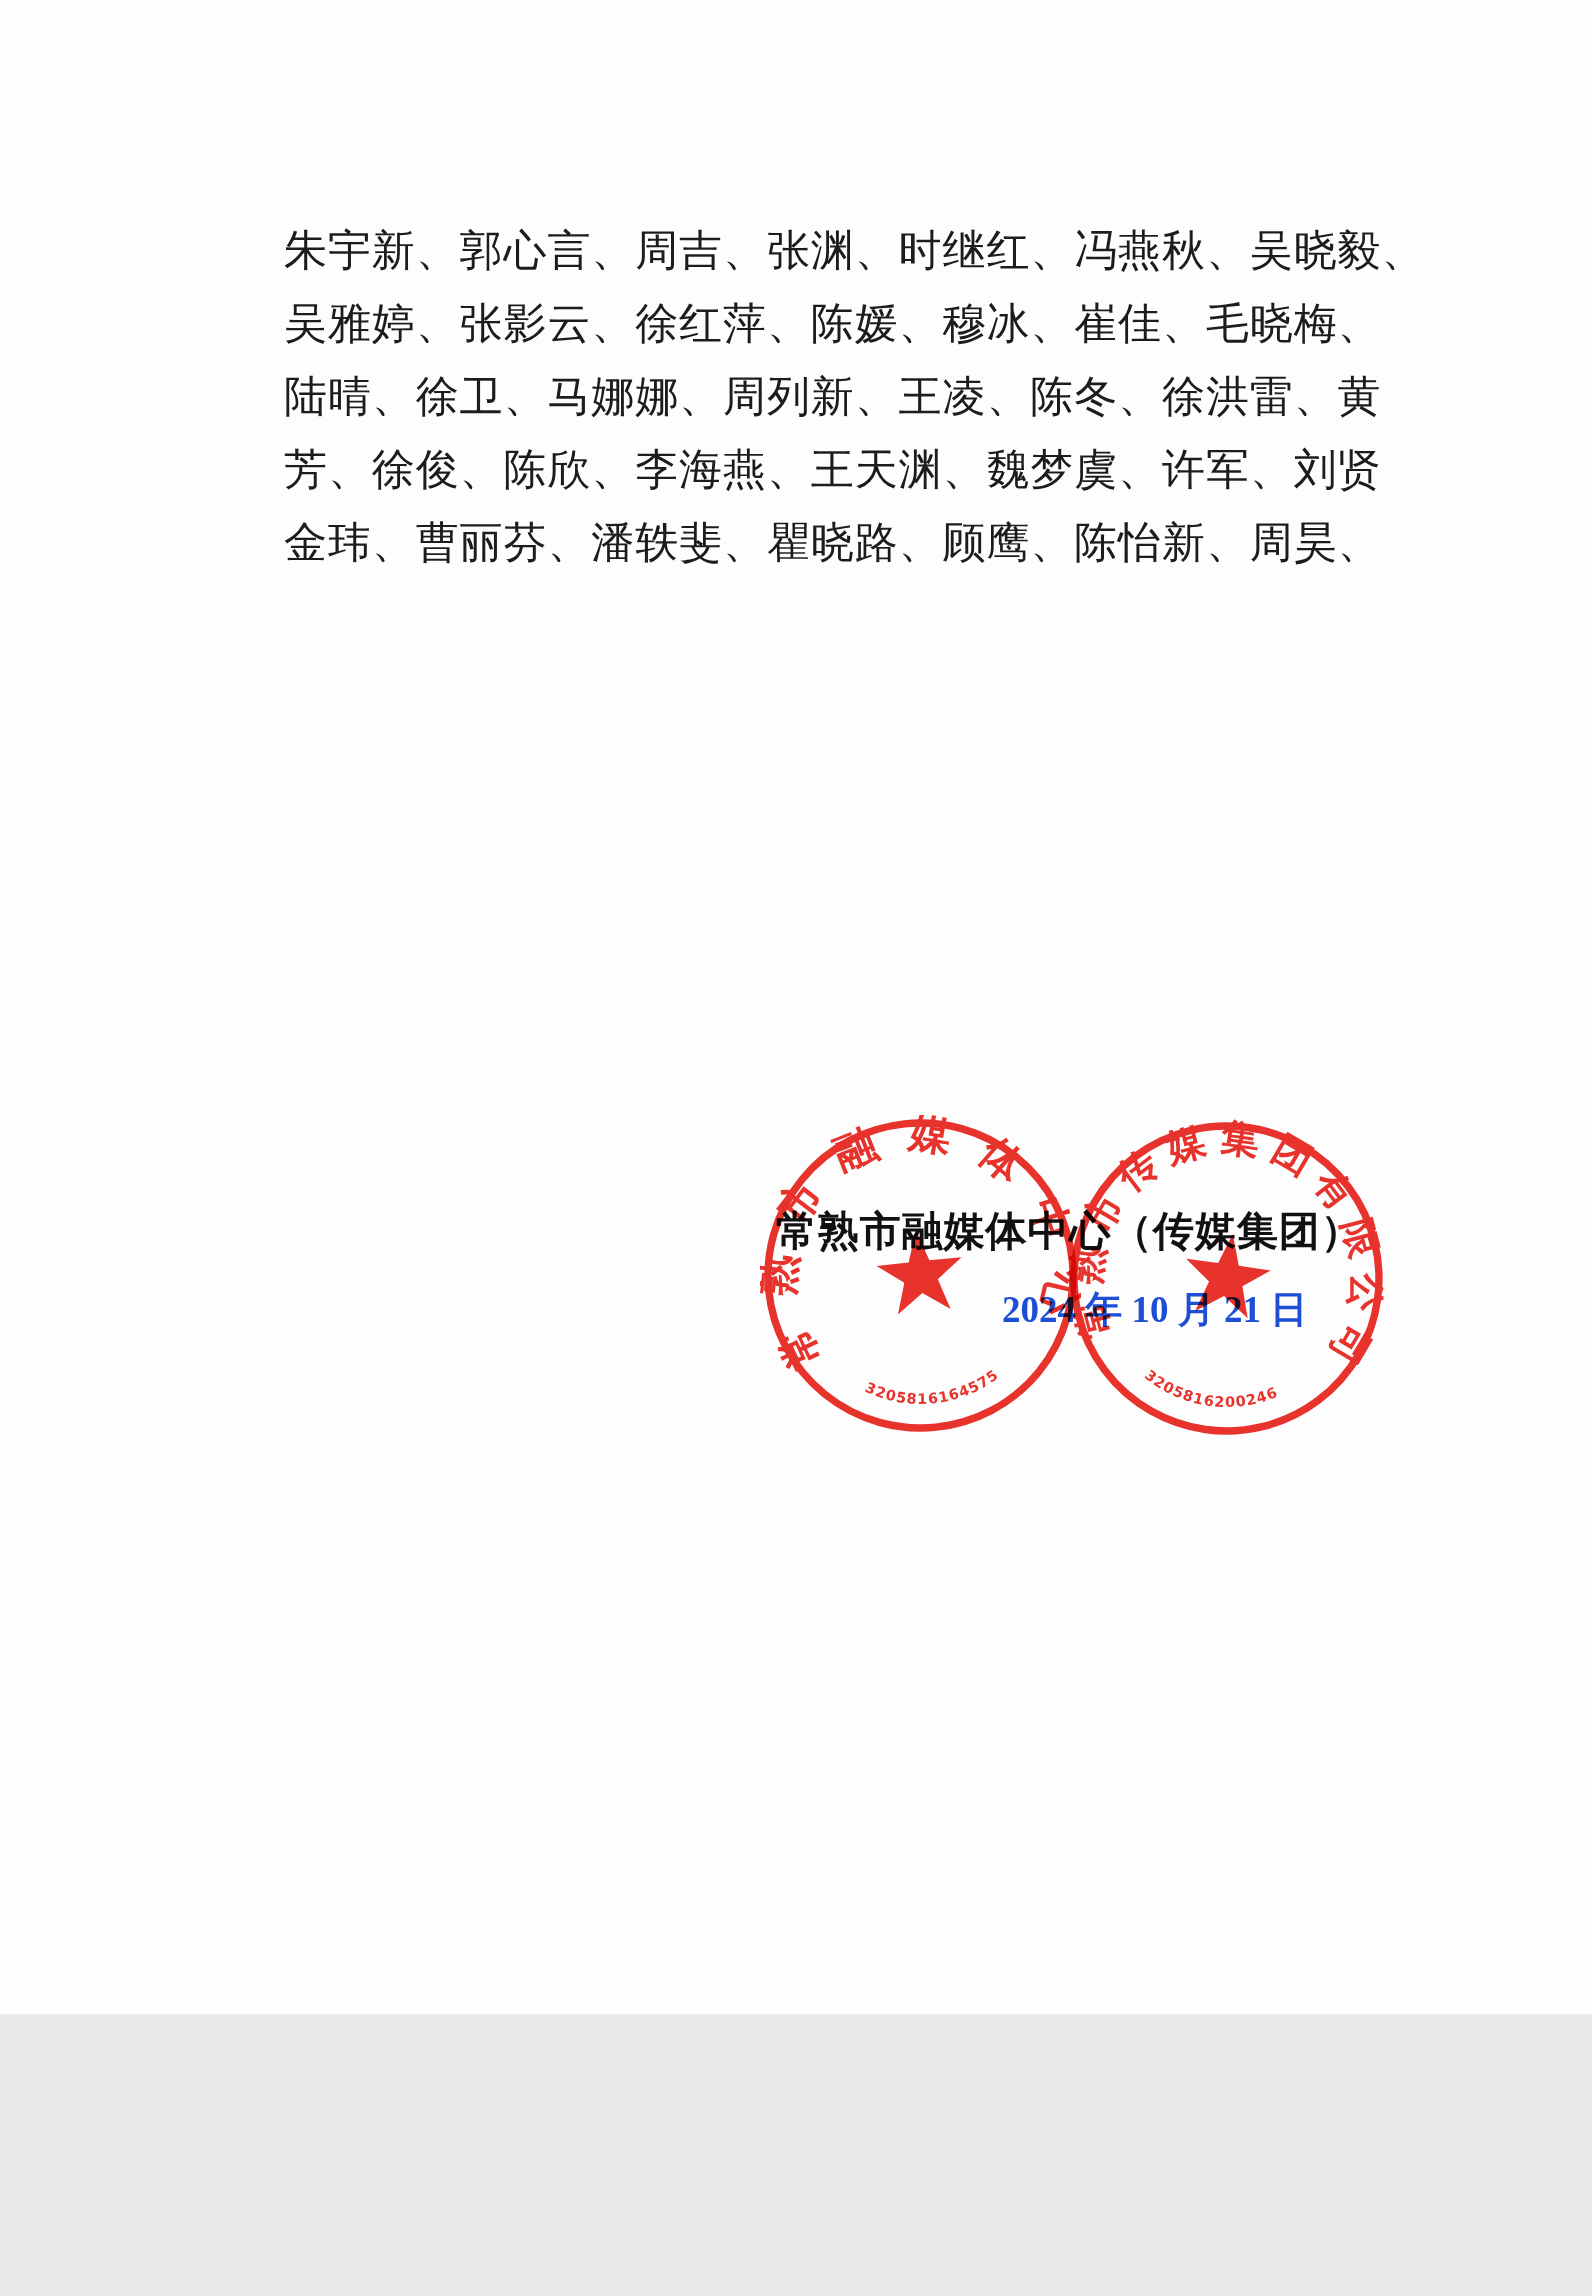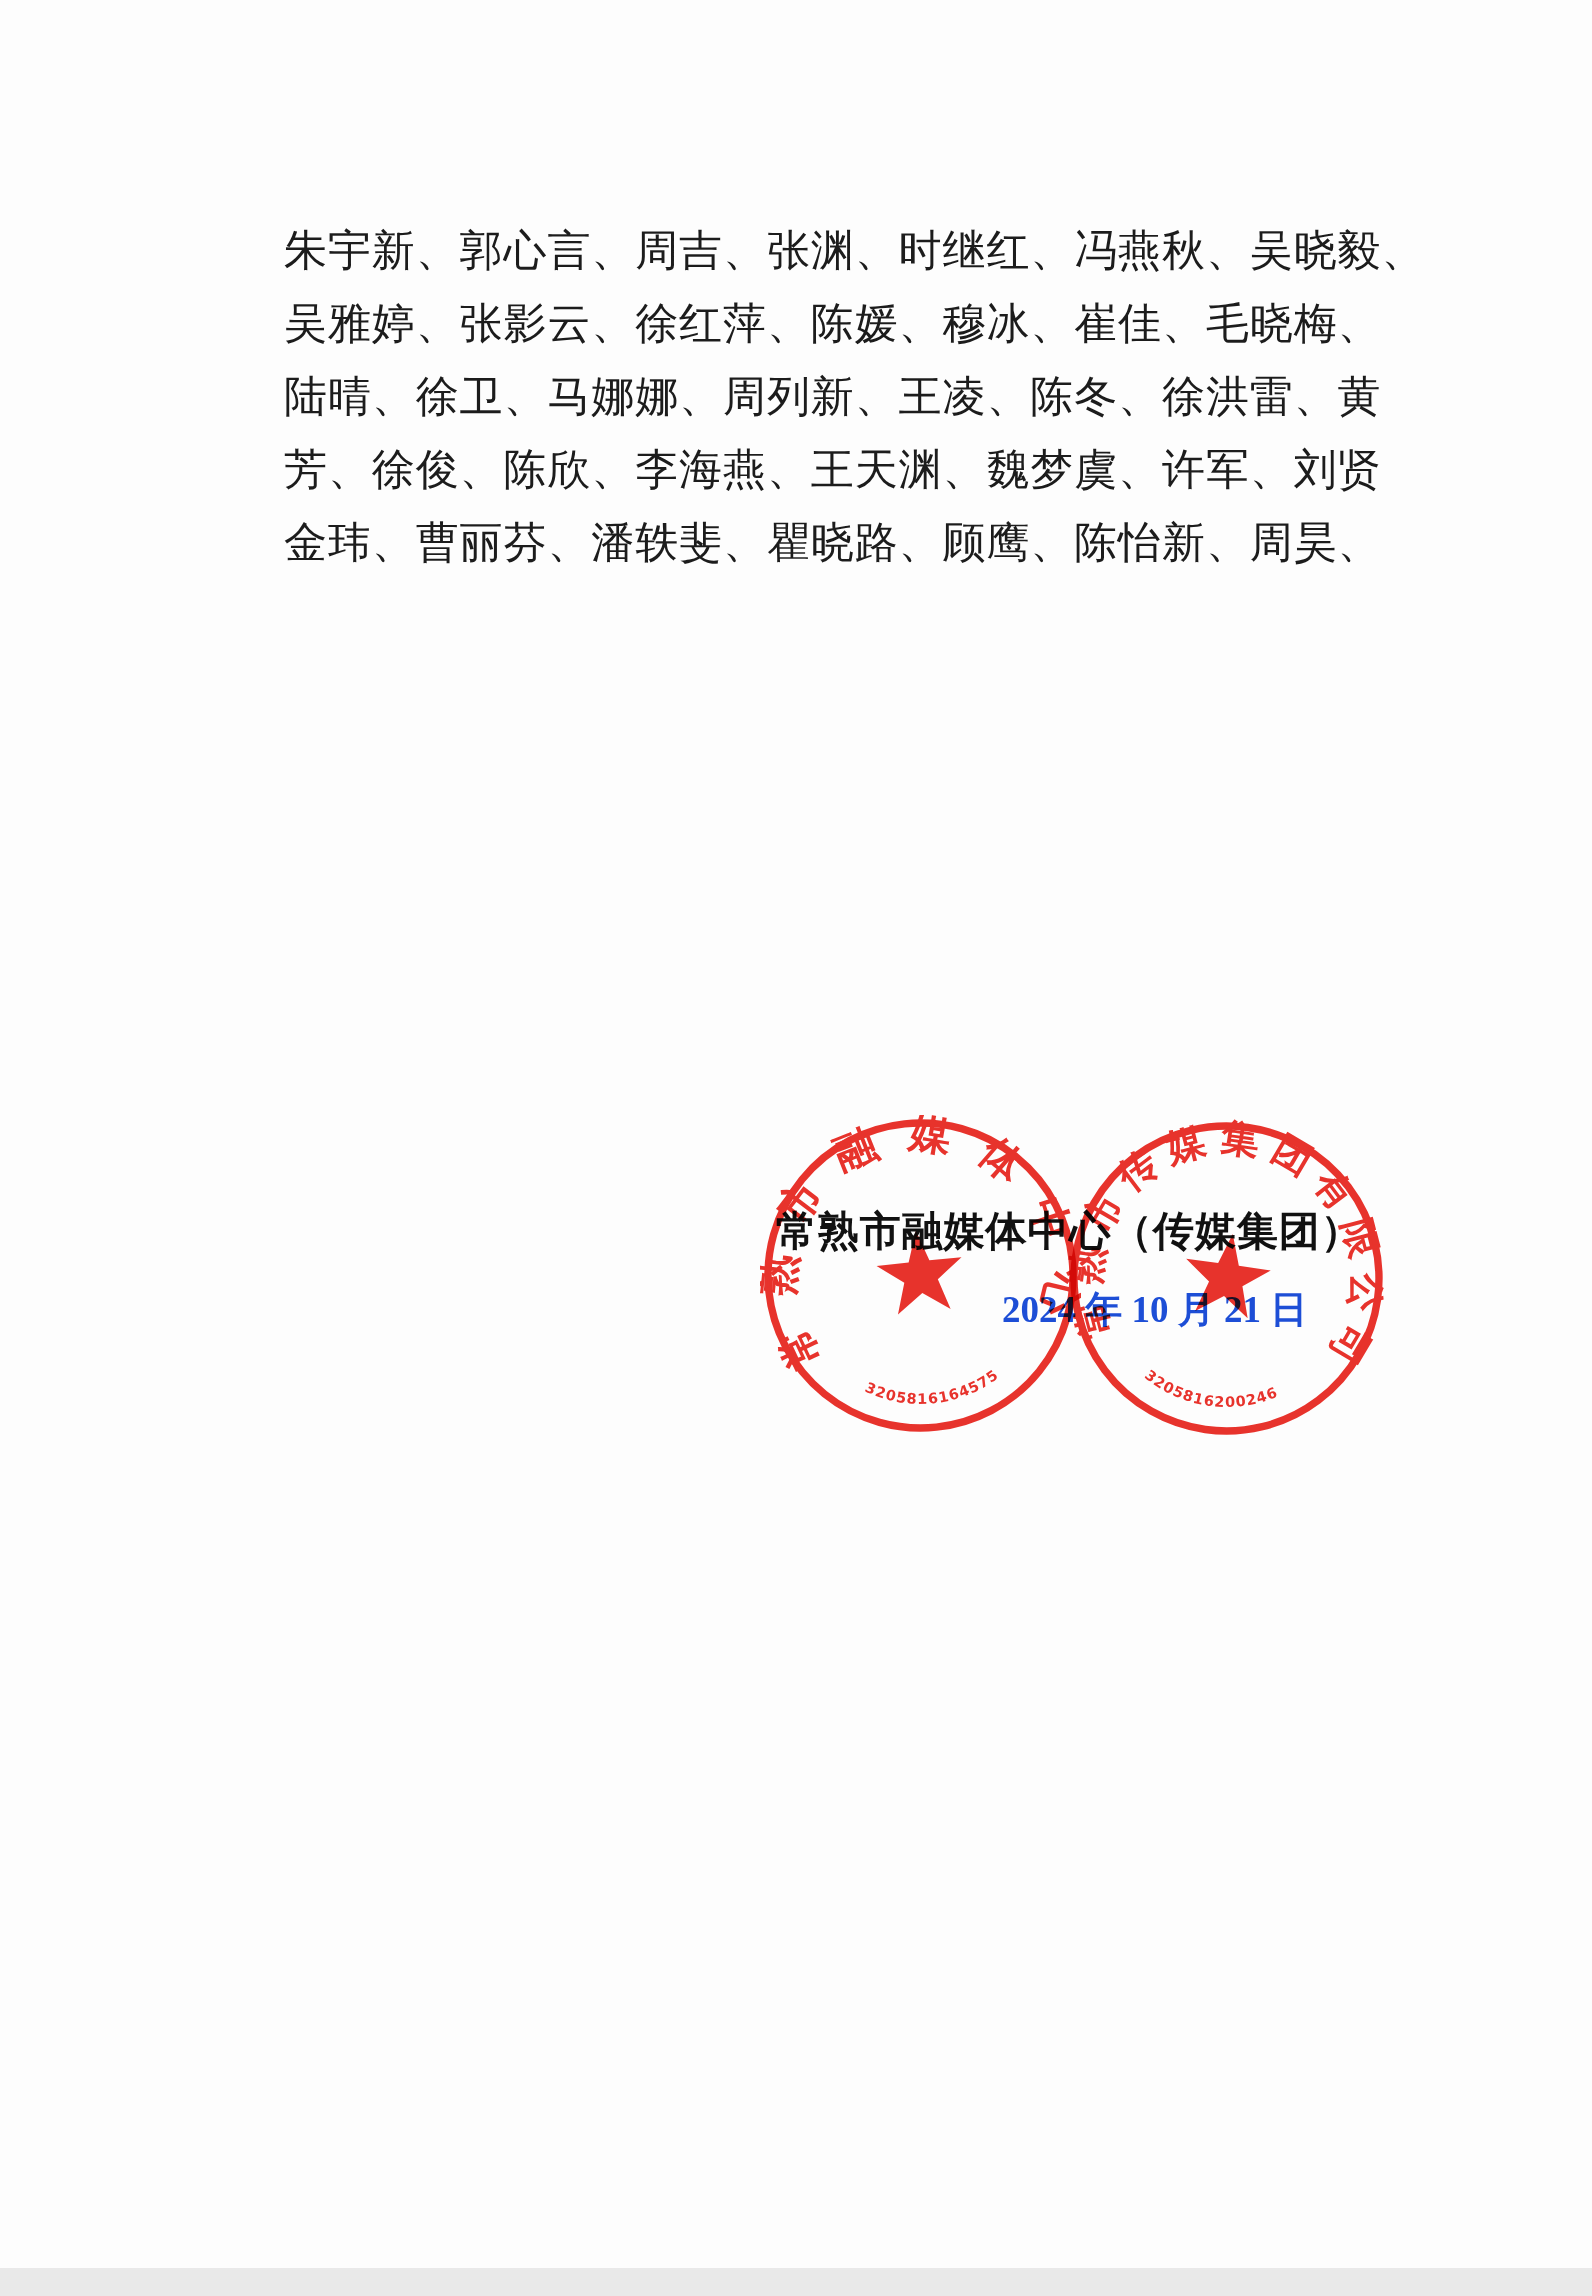--- a/index.html
+++ b/index.html
@@ -1,18 +1,18 @@
 <!DOCTYPE html>
 <html style="font-size:15px"><head>
 <meta charset="utf-8">
 <style>
   html,body{margin:0;padding:0;background:#e9e9e9;}
   .page{
     position:relative;
-    width:1592px;height:2268px;
+    width:1592px;height:2014px;
     background:#fdfdfd;
     overflow:hidden;
     font-family:"Liberation Serif","DejaVu Serif",serif;
   }
   .body-text{
     position:absolute;
     left:284px;top:214px;
     width:1063px;
     font-size:43px;
     line-height:73px;

